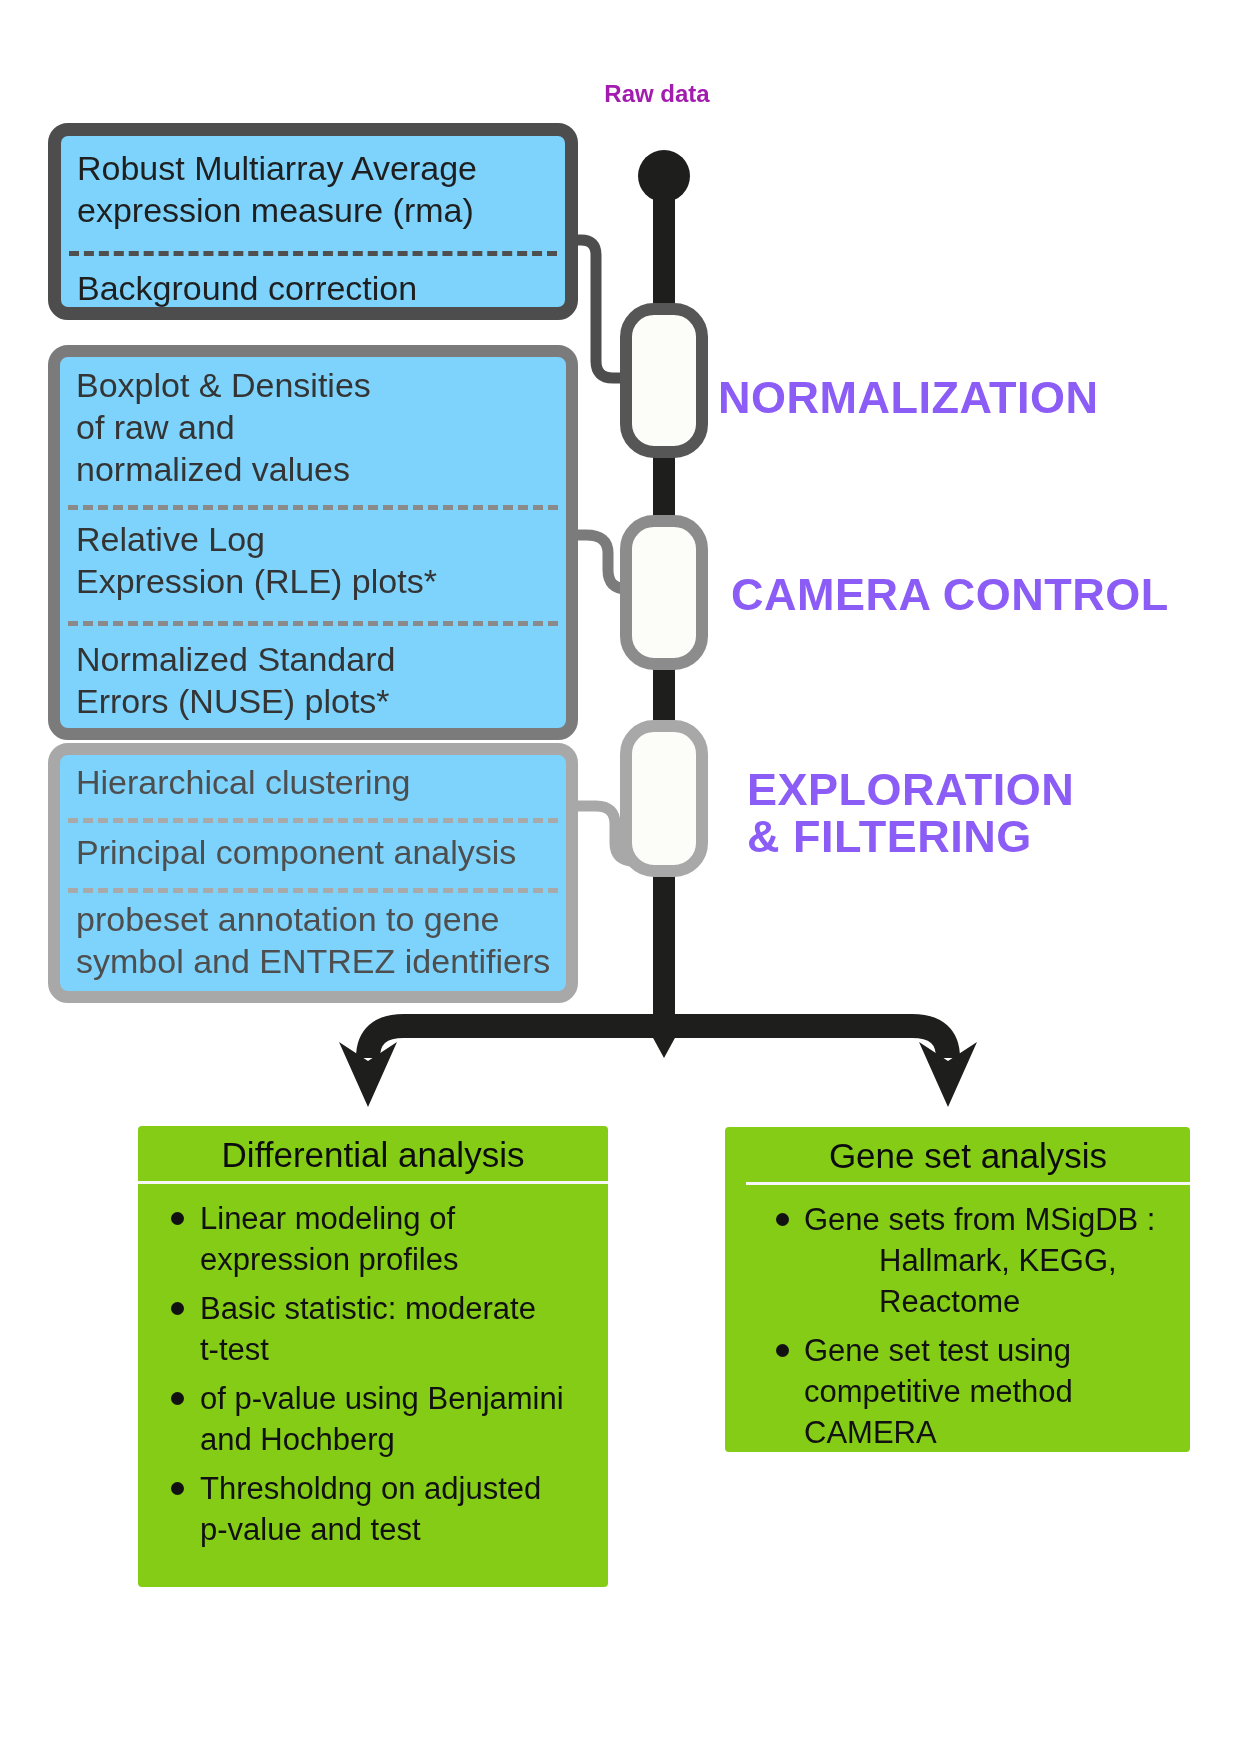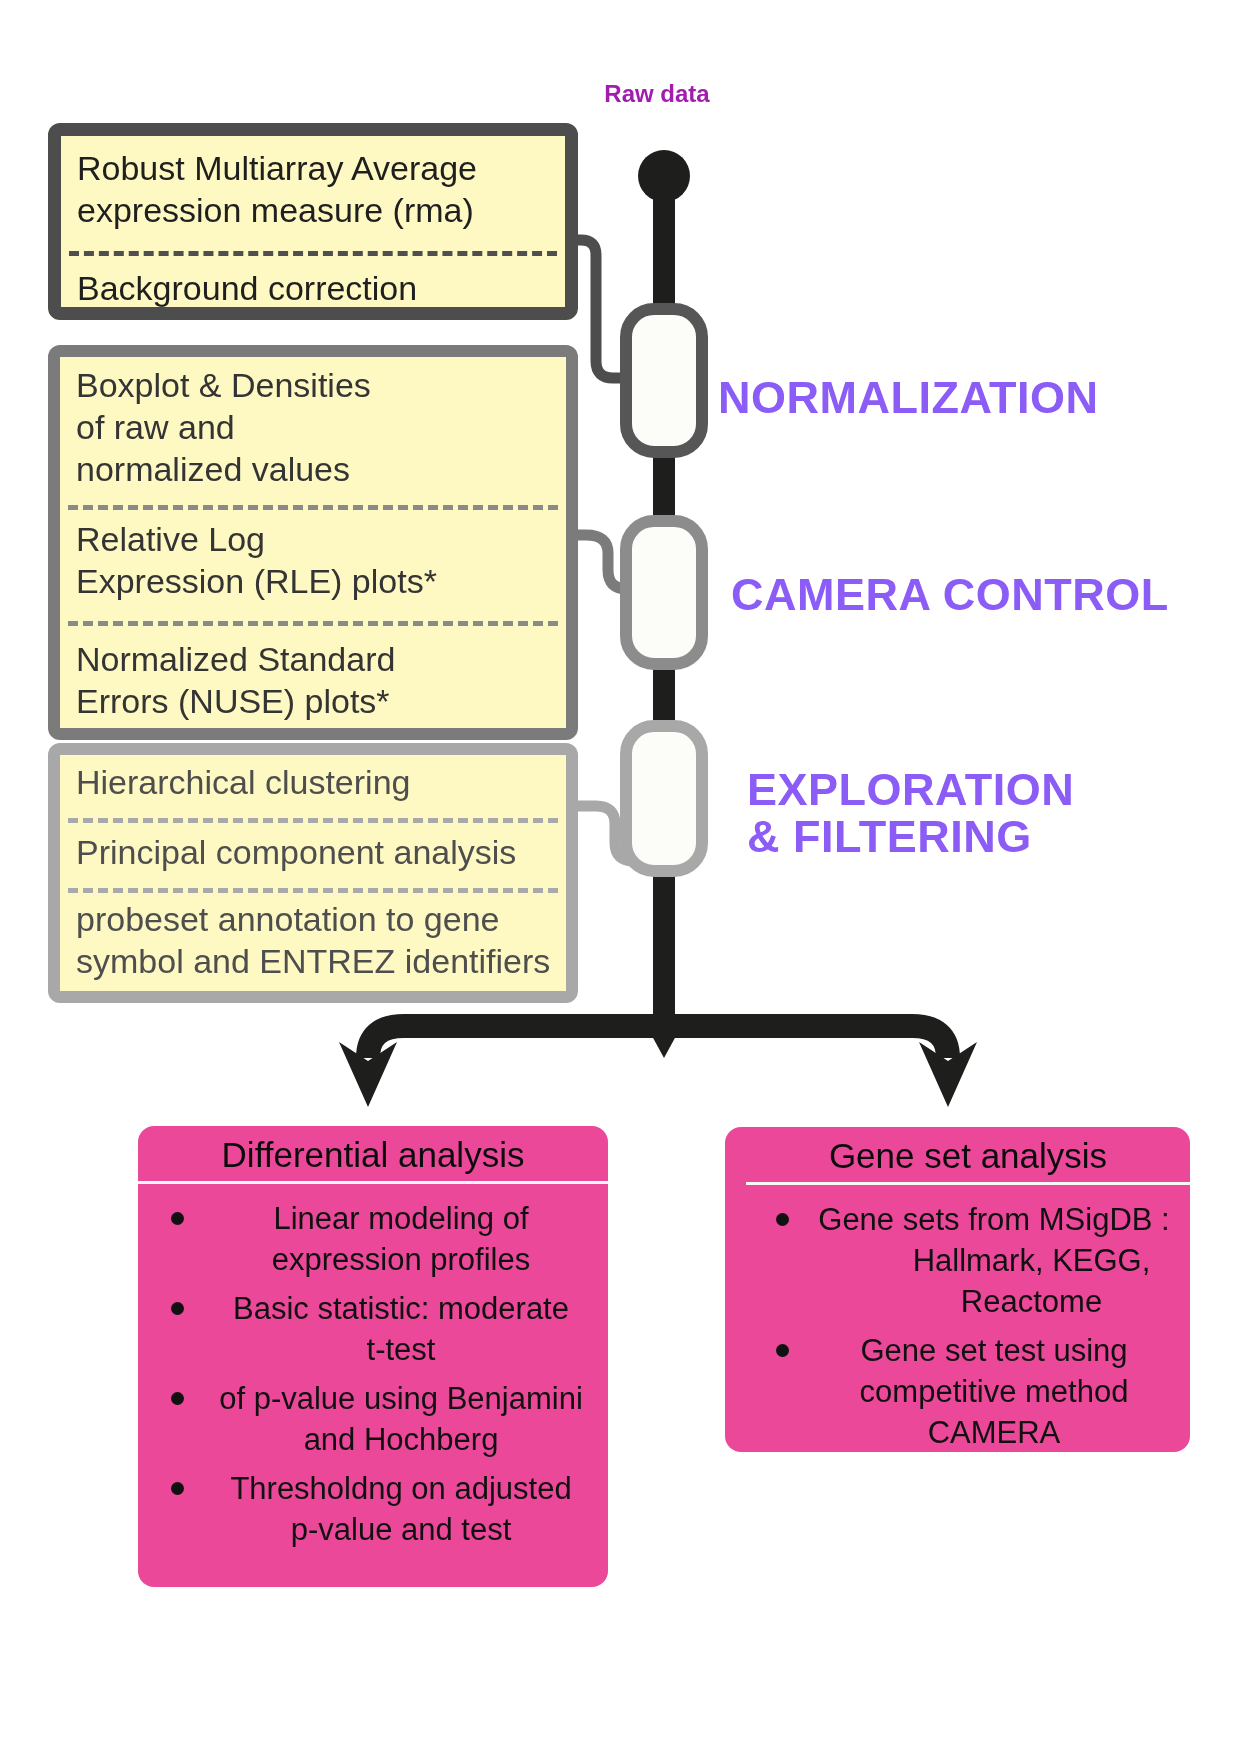--- a/index.html
+++ b/index.html
@@ -15,43 +15,43 @@
     font-size:24px;font-weight:bold;color:#a21caf;letter-spacing:0px;
   }
 
   
   .stage-label{
     position:absolute;font-size:45px;font-weight:bold;color:#8b5cf6;line-height:47px;
     white-space:nowrap;letter-spacing:0.5px;
   }
 
   
-  .pbox{position:absolute;box-sizing:border-box;background:#fef9c3;border-radius:12px;}
+  .pbox{position:absolute;box-sizing:border-box;background:#7dd3fc;border-radius:20px;}
   #box-norm{left:48px;top:123px;width:530px;height:197px;border:13px solid #4d4d4d;color:#1f1f1f;}
   #box-qc  {left:48px;top:345px;width:530px;height:395px;border:12px solid #7b7b7b;color:#343434;}
   #box-exp {left:48px;top:743px;width:530px;height:260px;border:12px solid #a8a8a8;color:#4e4e4e;}
   .sect{position:absolute;left:16px;right:10px;}
   .pline{font-size:34px;line-height:42px;white-space:nowrap;}
   .dashline{position:absolute;left:8px;right:8px;border-top:5px dashed;}
   #box-norm .dashline{border-color:#4f4f4f;}
   #box-qc   .dashline{border-color:#8a8a8a;}
   #box-exp  .dashline{border-color:#a9a9a9;}
 
   
-  .abox{position:absolute;box-sizing:border-box;background:#ec4899;border-radius:16px;color:#111;}
+  .abox{position:absolute;box-sizing:border-box;background:#84cc16;border-radius:4px;color:#111;}
   #diff-box{left:138px;top:1126px;width:470px;height:461px;}
   #gene-box{left:725px;top:1127px;width:465px;height:325px;padding-left:21px;}
   .abox-header{height:55px;line-height:58px;text-align:center;font-size:35px;color:#0c0c0c;}
   .abox-sep{height:0;border-top:3px solid #f7f7f5;}
   .abox-body{padding:14px 6px 0 0;}
   .bullet{position:relative;padding-left:62px;margin-bottom:8px;}
   #gene-box .bullet{padding-left:58px;}
   .dot{position:absolute;left:33px;top:14px;width:13px;height:13px;border-radius:50%;background:#111;}
   #gene-box .dot{left:30px;}
-  .bl{font-size:31px;line-height:41px;white-space:nowrap;text-align:center;}
+  .bl{font-size:31px;line-height:41px;white-space:nowrap;}
   .bl.indent{margin-left:75px;}
 </style>
 </head>
 <body>
 
 <div class="canvas">
 
   <svg class="flow-svg" viewBox="0 0 1240 1753">
 
     <path d="M572 240 L581 240 Q596 240 596 255 L596 361 Q596 378 613 378 L628 378" fill="none" stroke="#4d4d4d" stroke-width="11"></path>

